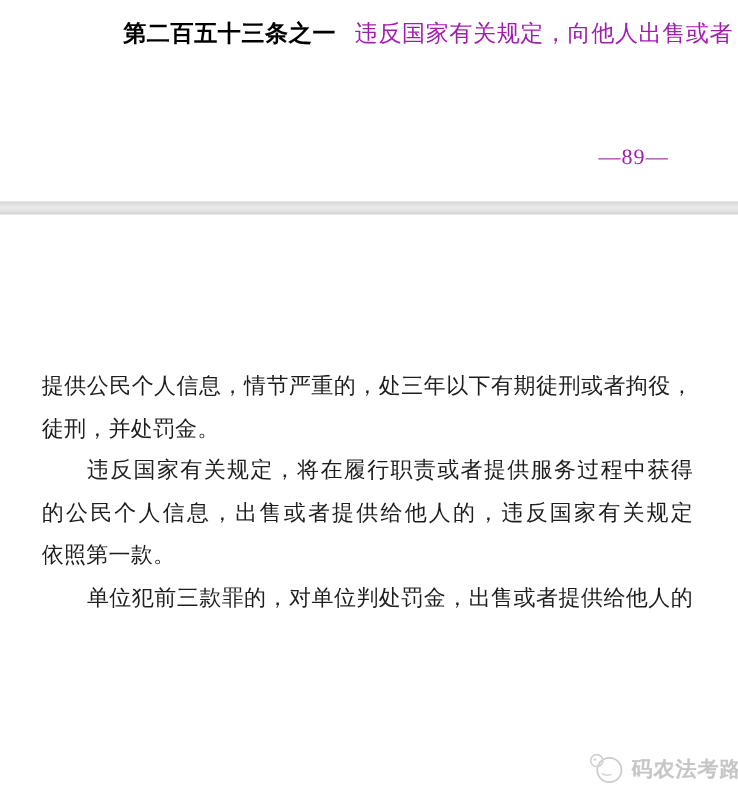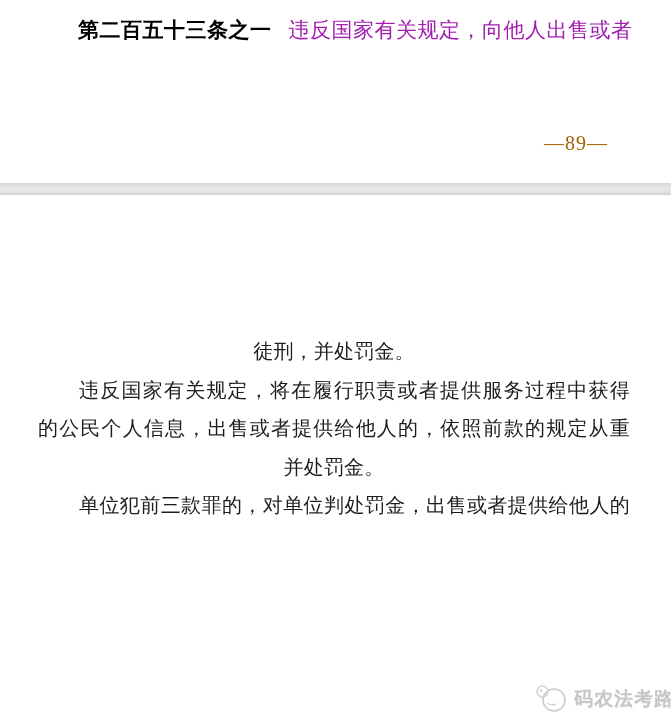--- a/index.html
+++ b/index.html
@@ -12,28 +12,29 @@
     top: 17px; left: 78px; right: 30px;
     font-size: 21px; line-height: 26px;
     letter-spacing: 0.5px;
     white-space: nowrap;
   }
   .article-number {
     font-weight: bold;
     color: #000;
     font-family: "Liberation Sans", sans-serif;
     letter-spacing: 0.5px;
+    margin-left: 34px;
   }
   .heading-text { margin-left: 17px; color: #a21caf; }
 
   
   .page-number {
     position: absolute;
     top: 132px; right: 63px;
-    font-size: 20px; color: #a16207;
+    font-size: 20px; color: #a21caf;
     letter-spacing: 1px;
   }
 
   
   .page-divider {
     position: absolute;
     top: 183px; left: 0; width: 671px; height: 12px;
     background: linear-gradient(to bottom, #d7d7d9 0%, #e9e9ea 45%, #e4e4e5 70%, #d2d2d4 100%);
   }
 
@@ -41,21 +42,21 @@
   .body-block {
     position: absolute;
     top: 332px; left: 38px; width: 592px;
     font-size: 20px; line-height: 38.6px;
     color: #1d1d1d;
     letter-spacing: 0.2px;
   }
   .line { width: 100%; }
   .line.justify { text-align: justify; text-align-last: justify; }
   .line.indent { padding-left: 41px; }
-  .line.plain { text-align: center; }
+  .line.plain { text-align: left; }
 
   
   .watermark {
     position: absolute;
     top: 683px; left: 533px;
     display: flex; align-items: center;
     color: #c6c6c6;
   }
   .watermark-icon { width: 37px; height: 31px; flex: 0 0 auto; }
   .watermark-label {
@@ -73,24 +74,25 @@
 
 <div class="heading-line">
   <span class="article-number">第二百五十三条之一</span><span class="heading-text">违反国家有关规定，向他人出售或者</span>
 </div>
 
 <div class="page-number">—89—</div>
 
 <div class="page-divider"></div>
 
 <div class="body-block">
+  <div class="line justify">提供公民个人信息，情节严重的，处三年以下有期徒刑或者拘役，</div>
   <div class="line plain">徒刑，并处罚金。</div>
   <div class="line justify indent">违反国家有关规定，将在履行职责或者提供服务过程中获得</div>
-  <div class="line justify">的公民个人信息，出售或者提供给他人的，依照前款的规定从重</div>
-  <div class="line plain">并处罚金。</div>
+  <div class="line justify">的公民个人信息，出售或者提供给他人的，违反国家有关规定</div>
+  <div class="line plain">依照第一款。</div>
   <div class="line justify indent">单位犯前三款罪的，对单位判处罚金，出售或者提供给他人的</div>
 </div>
 
 <div class="watermark">
   <svg class="watermark-icon" viewBox="0 0 37 31" xmlns="http://www.w3.org/2000/svg">
     <circle cx="21" cy="17" r="11" fill="none" stroke="#cccccc" stroke-width="1.6"></circle>
     <circle cx="9.5" cy="8.5" r="5.5" fill="none" stroke="#d2d2d2" stroke-width="1.5"></circle>
     <path d="M14 20 q4 3 9 1" fill="none" stroke="#d6d6d6" stroke-width="1.4"></path>
     <circle cx="8" cy="7.5" r="1.2" fill="#d0d0d0"></circle>
   </svg>

